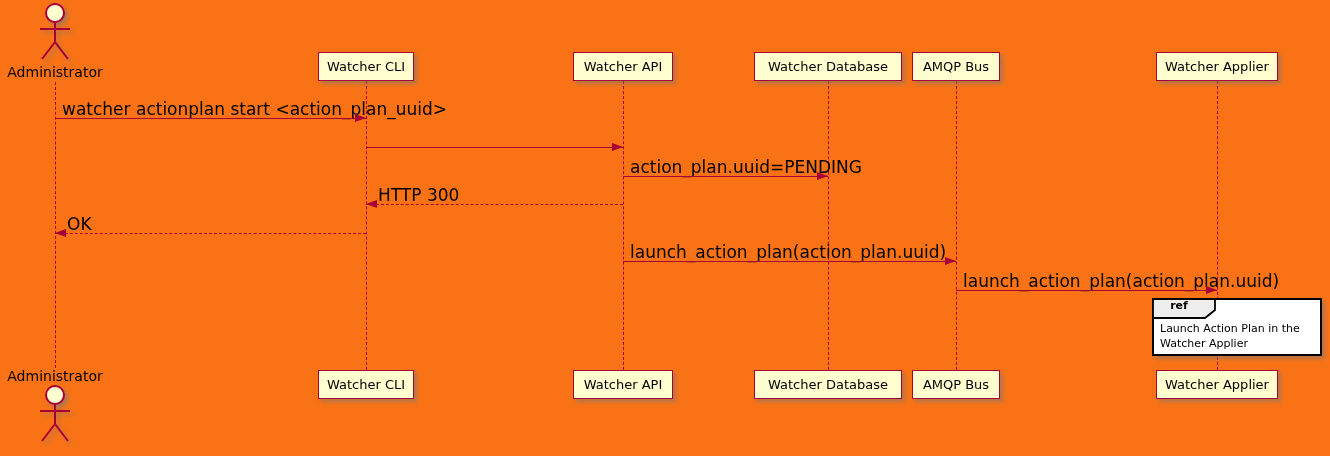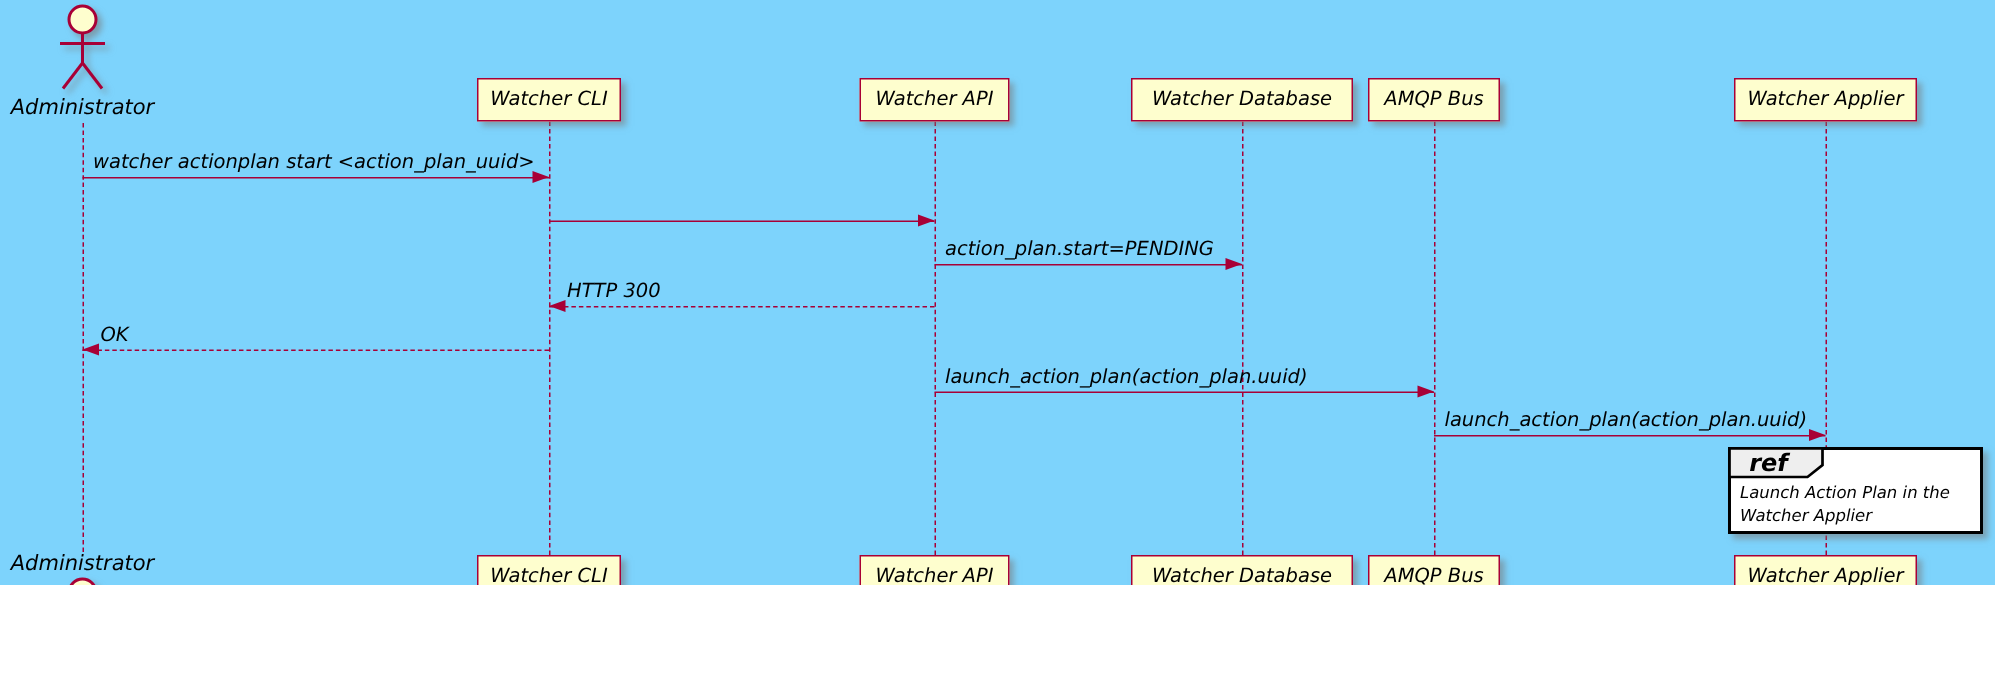--- a/index.html
+++ b/index.html
@@ -1,41 +1,41 @@
 <!DOCTYPE html>
 <html><head>
 <meta charset="utf-8">
 <style>
   html,body{margin:0;padding:0;background:#ffffff;}
   .canvas{
-    position:relative;width:1330px;height:390px;background:#7dd3fc;overflow:hidden;
-    font-family:"DejaVu Sans","Liberation Sans",sans-serif;color:#000;font-style:italic;
+    position:relative;width:1330px;height:456px;background:#f97316;overflow:hidden;
+    font-family:"DejaVu Sans","Liberation Sans",sans-serif;color:#000;
   }
   .pbox{
     position:absolute;height:29px;box-sizing:border-box;
     background:#fefece;border:1.5px solid #a80036;
     box-shadow:3px 3px 4px rgba(120,120,120,0.55);
     display:flex;align-items:center;justify-content:center;
     font-size:13px;white-space:nowrap;z-index:3;
   }
   .lifeline{position:absolute;width:0;border-left:1px dashed #a80036;z-index:1;}
   .msg-line{position:absolute;height:0;border-top:1px solid #a80036;z-index:2;}
   .msg-line.dotted{border-top-style:dashed;}
   .arr{position:absolute;width:0;height:0;z-index:2;}
   .arr.right{border-top:4.5px solid transparent;border-bottom:4.5px solid transparent;border-left:11px solid #a80036;}
   .arr.left{border-top:4.5px solid transparent;border-bottom:4.5px solid transparent;border-right:11px solid #a80036;}
-  .msg-label{position:absolute;font-size:13px;height:16px;line-height:16px;white-space:nowrap;z-index:2;}
+  .msg-label{position:absolute;font-size:17px;height:16px;line-height:16px;white-space:nowrap;z-index:2;}
   .actor-label{position:absolute;font-size:14px;text-align:center;white-space:nowrap;z-index:3;}
   .actor-figure{position:absolute;z-index:3;filter:drop-shadow(3px 3px 2px rgba(120,120,120,0.6));}
   .refbox{
     position:absolute;box-sizing:border-box;background:#ffffff;border:2px solid #000;
     box-shadow:3px 3px 4px rgba(120,120,120,0.55);z-index:4;
   }
   .ref-tab{position:absolute;left:-2px;top:-2px;z-index:5;}
-  .ref-keyword{position:absolute;left:0;top:1px;width:54px;text-align:center;font-size:16px;font-weight:bold;z-index:6;}
+  .ref-keyword{position:absolute;left:0;top:1px;width:54px;text-align:center;font-size:11px;font-weight:bold;z-index:6;}
   .ref-text{position:absolute;left:6px;top:21px;font-size:11px;line-height:15px;white-space:nowrap;z-index:5;}
 </style>
 </head>
 <body>
 
 <div class="canvas">
 
   <div class="actor-figure" style="left:33px;top:2px;">
     <svg width="44" height="62" viewBox="0 0 44 62">
       <circle cx="22" cy="11" r="9" fill="#fefece" stroke="#a80036" stroke-width="2"></circle>
@@ -60,21 +60,21 @@
   <div class="lifeline" style="left:956px;top:81px;height:289px;"></div>
   <div class="lifeline" style="left:1217px;top:81px;height:289px;"></div>
 
   <div class="msg-label" style="left:62px;top:101px;">watcher actionplan start &lt;action_plan_uuid&gt;</div>
   <div class="msg-line" style="left:55px;top:118px;width:311px;"></div>
   <div class="arr right" style="left:355px;top:114px;"></div>
 
   <div class="msg-line" style="left:366px;top:147px;width:257px;"></div>
   <div class="arr right" style="left:612px;top:143px;"></div>
 
-  <div class="msg-label" style="left:630px;top:159px;">action_plan.start=PENDING</div>
+  <div class="msg-label" style="left:630px;top:159px;">action_plan.uuid=PENDING</div>
   <div class="msg-line" style="left:623px;top:176px;width:205px;"></div>
   <div class="arr right" style="left:817px;top:172px;"></div>
 
   <div class="msg-label" style="left:378px;top:187px;">HTTP 300</div>
   <div class="msg-line dotted" style="left:366px;top:204px;width:257px;"></div>
   <div class="arr left" style="left:366px;top:200px;"></div>
 
   <div class="msg-label" style="left:67px;top:216px;">OK</div>
   <div class="msg-line dotted" style="left:55px;top:233px;width:311px;"></div>
   <div class="arr left" style="left:55px;top:229px;"></div>

